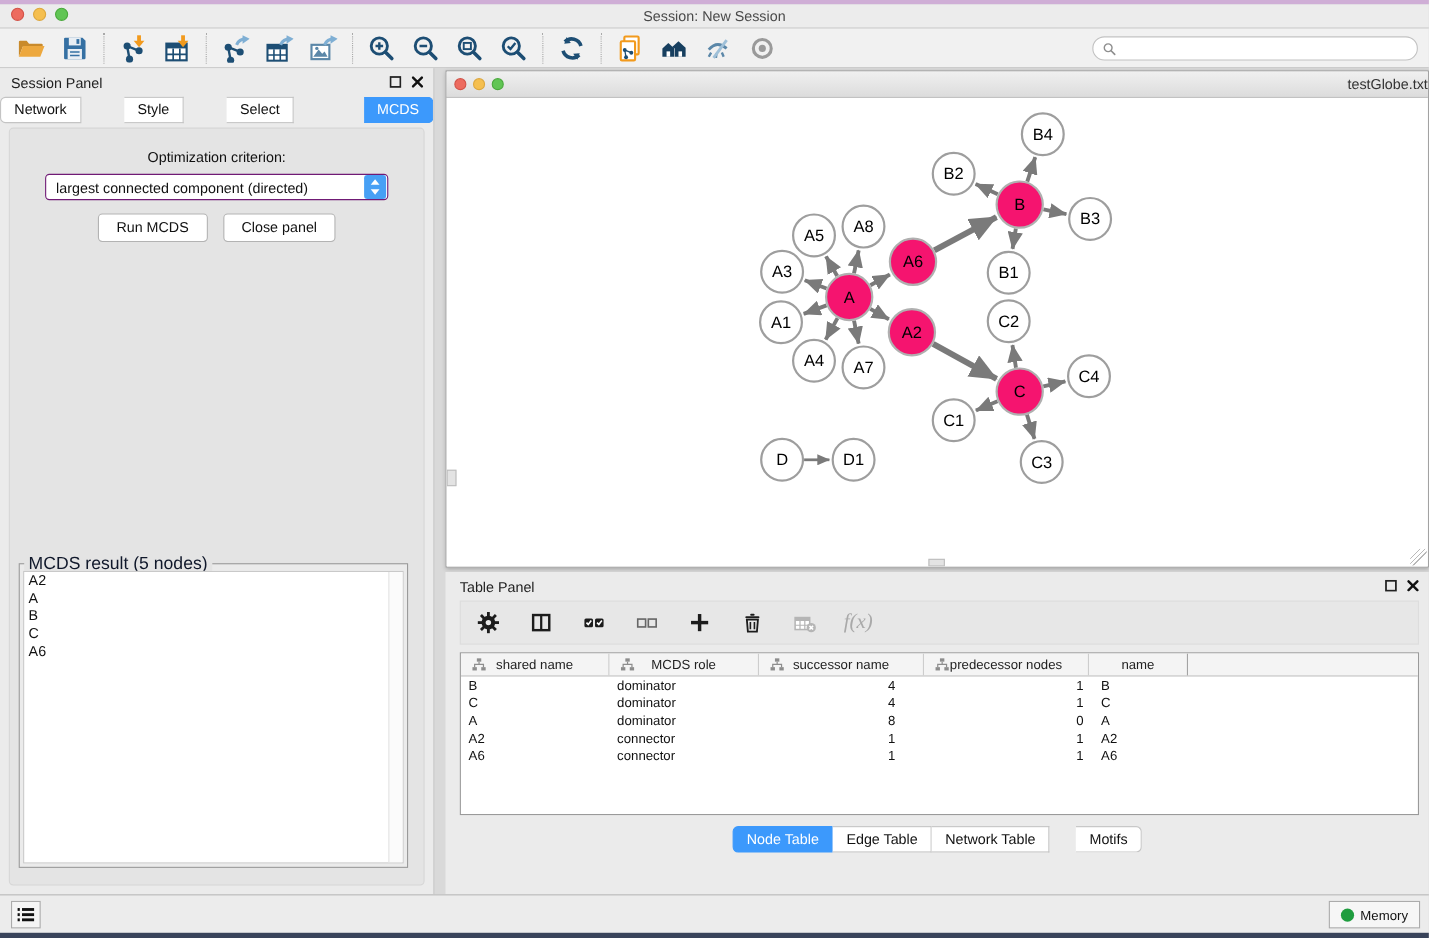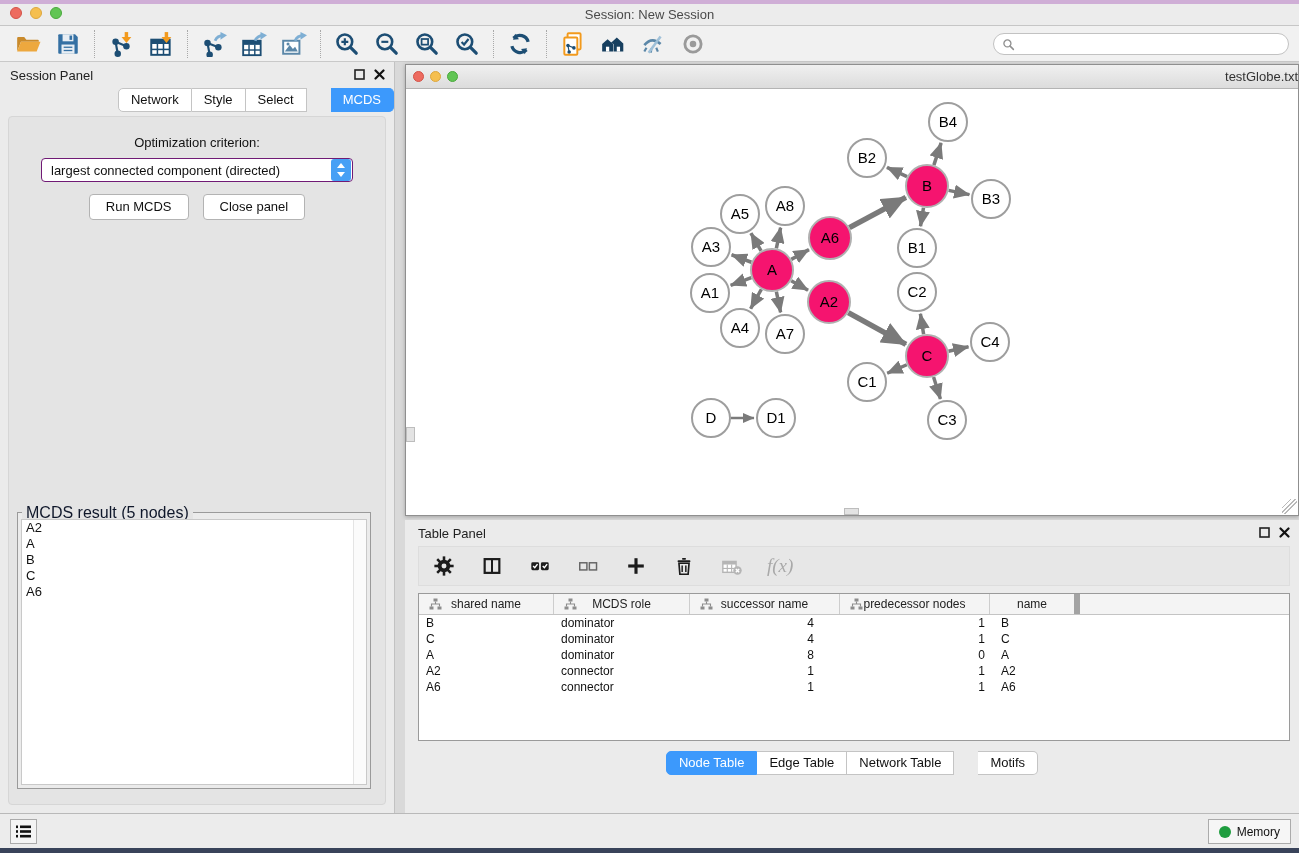--- a/index.html
+++ b/index.html
@@ -31,21 +31,21 @@
   .main { position:absolute; top:62px; left:0; right:0; bottom:40px; background:#d9d9d9; }
 
   
   .control-panel { position:absolute; left:0; top:0; width:395px; bottom:0; background:#ebebeb; border-right:1px solid #c2c2c2; }
   .panel-titlerow { position:relative; height:26px; }
   .panel-title { position:absolute; left:10px; top:6px; font-size:13px; color:#222; }
   .panel-winbtns { position:absolute; right:8px; top:6px; display:flex; gap:7px; align-items:center; }
   .panel-winbtns .wb { width:13px; height:13px; display:flex; align-items:center; justify-content:center; }
   .panel-winbtns svg { width:11px; height:11px; }
 
-  .seg { display:flex; justify-content:flex-end; }
+  .seg { display:flex; justify-content:space-between; }
   .seg-btn { font-size:13px; color:#111; background:#fff; border:1px solid #c4c4c4; border-left:none; padding:3px 12px 4px; line-height:15px; cursor:default; }
   .seg-btn:first-child { border-left:1px solid #c4c4c4; border-radius:5px 0 0 5px; }
   .seg-btn:last-child { border-radius:0 5px 5px 0;margin-left:24px; }
   .seg-btn.active { background:#3c99fc; border-color:#3c99fc; color:#fff; }
 
   .cp-body { position:absolute; left:8px; right:8px; top:54px; bottom:8px; background:#e4e4e4; border:1px solid #d6d6d6; border-radius:4px; }
   .opt-label { text-align:center; margin-top:18px; font-size:13px; color:#111; }
   .dropdown { position:relative; margin:8px auto 0; width:312px; height:24px; background:#fff; border:1px solid #701a75; border-radius:4px; display:flex; align-items:center; }
   .dropdown .dd-text { flex:1; font-size:13px; color:#111; padding-left:9px; white-space:nowrap; overflow:hidden; }
   .dd-stepper { width:20px; height:22px; background:#47a0f5; border-radius:3px; margin-right:1px; position:relative; }
@@ -76,21 +76,21 @@
   .table-panel { position:absolute; left:405px; top:458px; width:894px; bottom:0; background:#ebebeb; }
   .tp-toolbar { position:absolute; left:13px; right:9px; top:26px; height:40px; background:#e7e7e7; border:1px solid #dddddd; display:flex; align-items:center; padding-left:8px; gap:14px; }
   .tp-btn { width:34px; height:30px; display:flex; align-items:center; justify-content:center; }
   .tp-btn svg { width:22px; height:22px; }
   .tp-fx { font-family:"Liberation Serif", serif; font-style:italic; font-size:19px; color:#a9a9a9; padding-left:4px; }
 
   .data-table { position:absolute; left:13px; right:9px; top:73px; bottom:72px; background:#fff; border:1px solid #9a9a9a; overflow:hidden; }
   .thead { display:flex; height:21px; border-bottom:1px solid #c4c4c4; background:#f4f4f4; }
   .th { position:relative; display:flex; align-items:center; justify-content:center; font-size:12px; color:#222; border-right:1px solid #cdcdcd; }
   .th .hicon { position:absolute; left:10px; top:4px; width:13px; height:13px; }
-  .th:last-child { border-right:6px solid #a3a3a3; }
+  .th:last-child { border-right:1px solid #a3a3a3; }
   .tbody .tr { display:flex; height:16px; }
   .td { font-size:12px; color:#111; line-height:16px; white-space:nowrap; overflow:hidden; }
   .td.left { padding-left:7px; text-align:left; }
   .td.c3 { text-align:right; padding-right:26px; }
   .td.c4 { text-align:right; padding-right:5px; }
   .td.c5 { padding-left:11px; }
 
   .tp-tabs { position:absolute; left:0; right:0; bottom:38px; display:flex; justify-content:center; }
 
   

